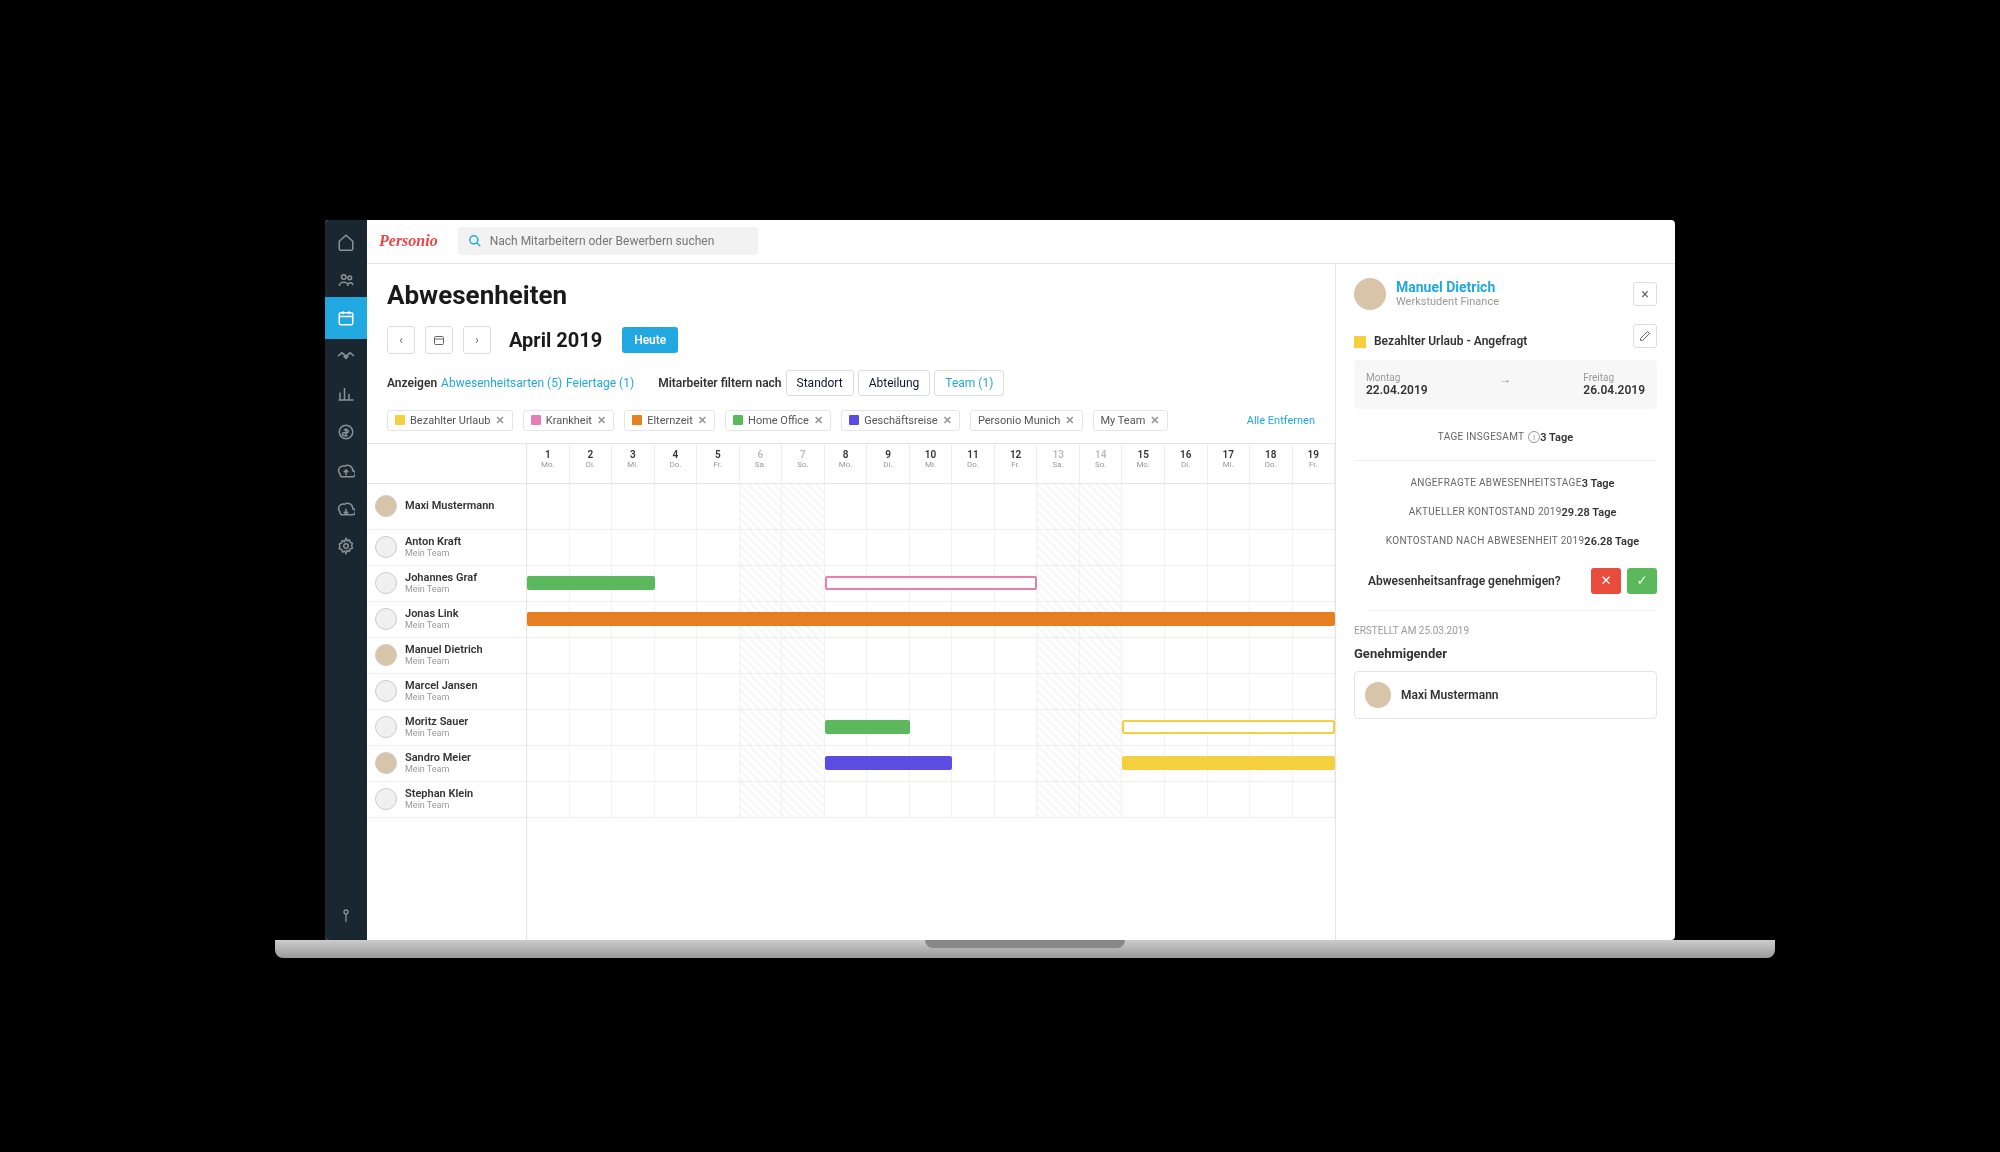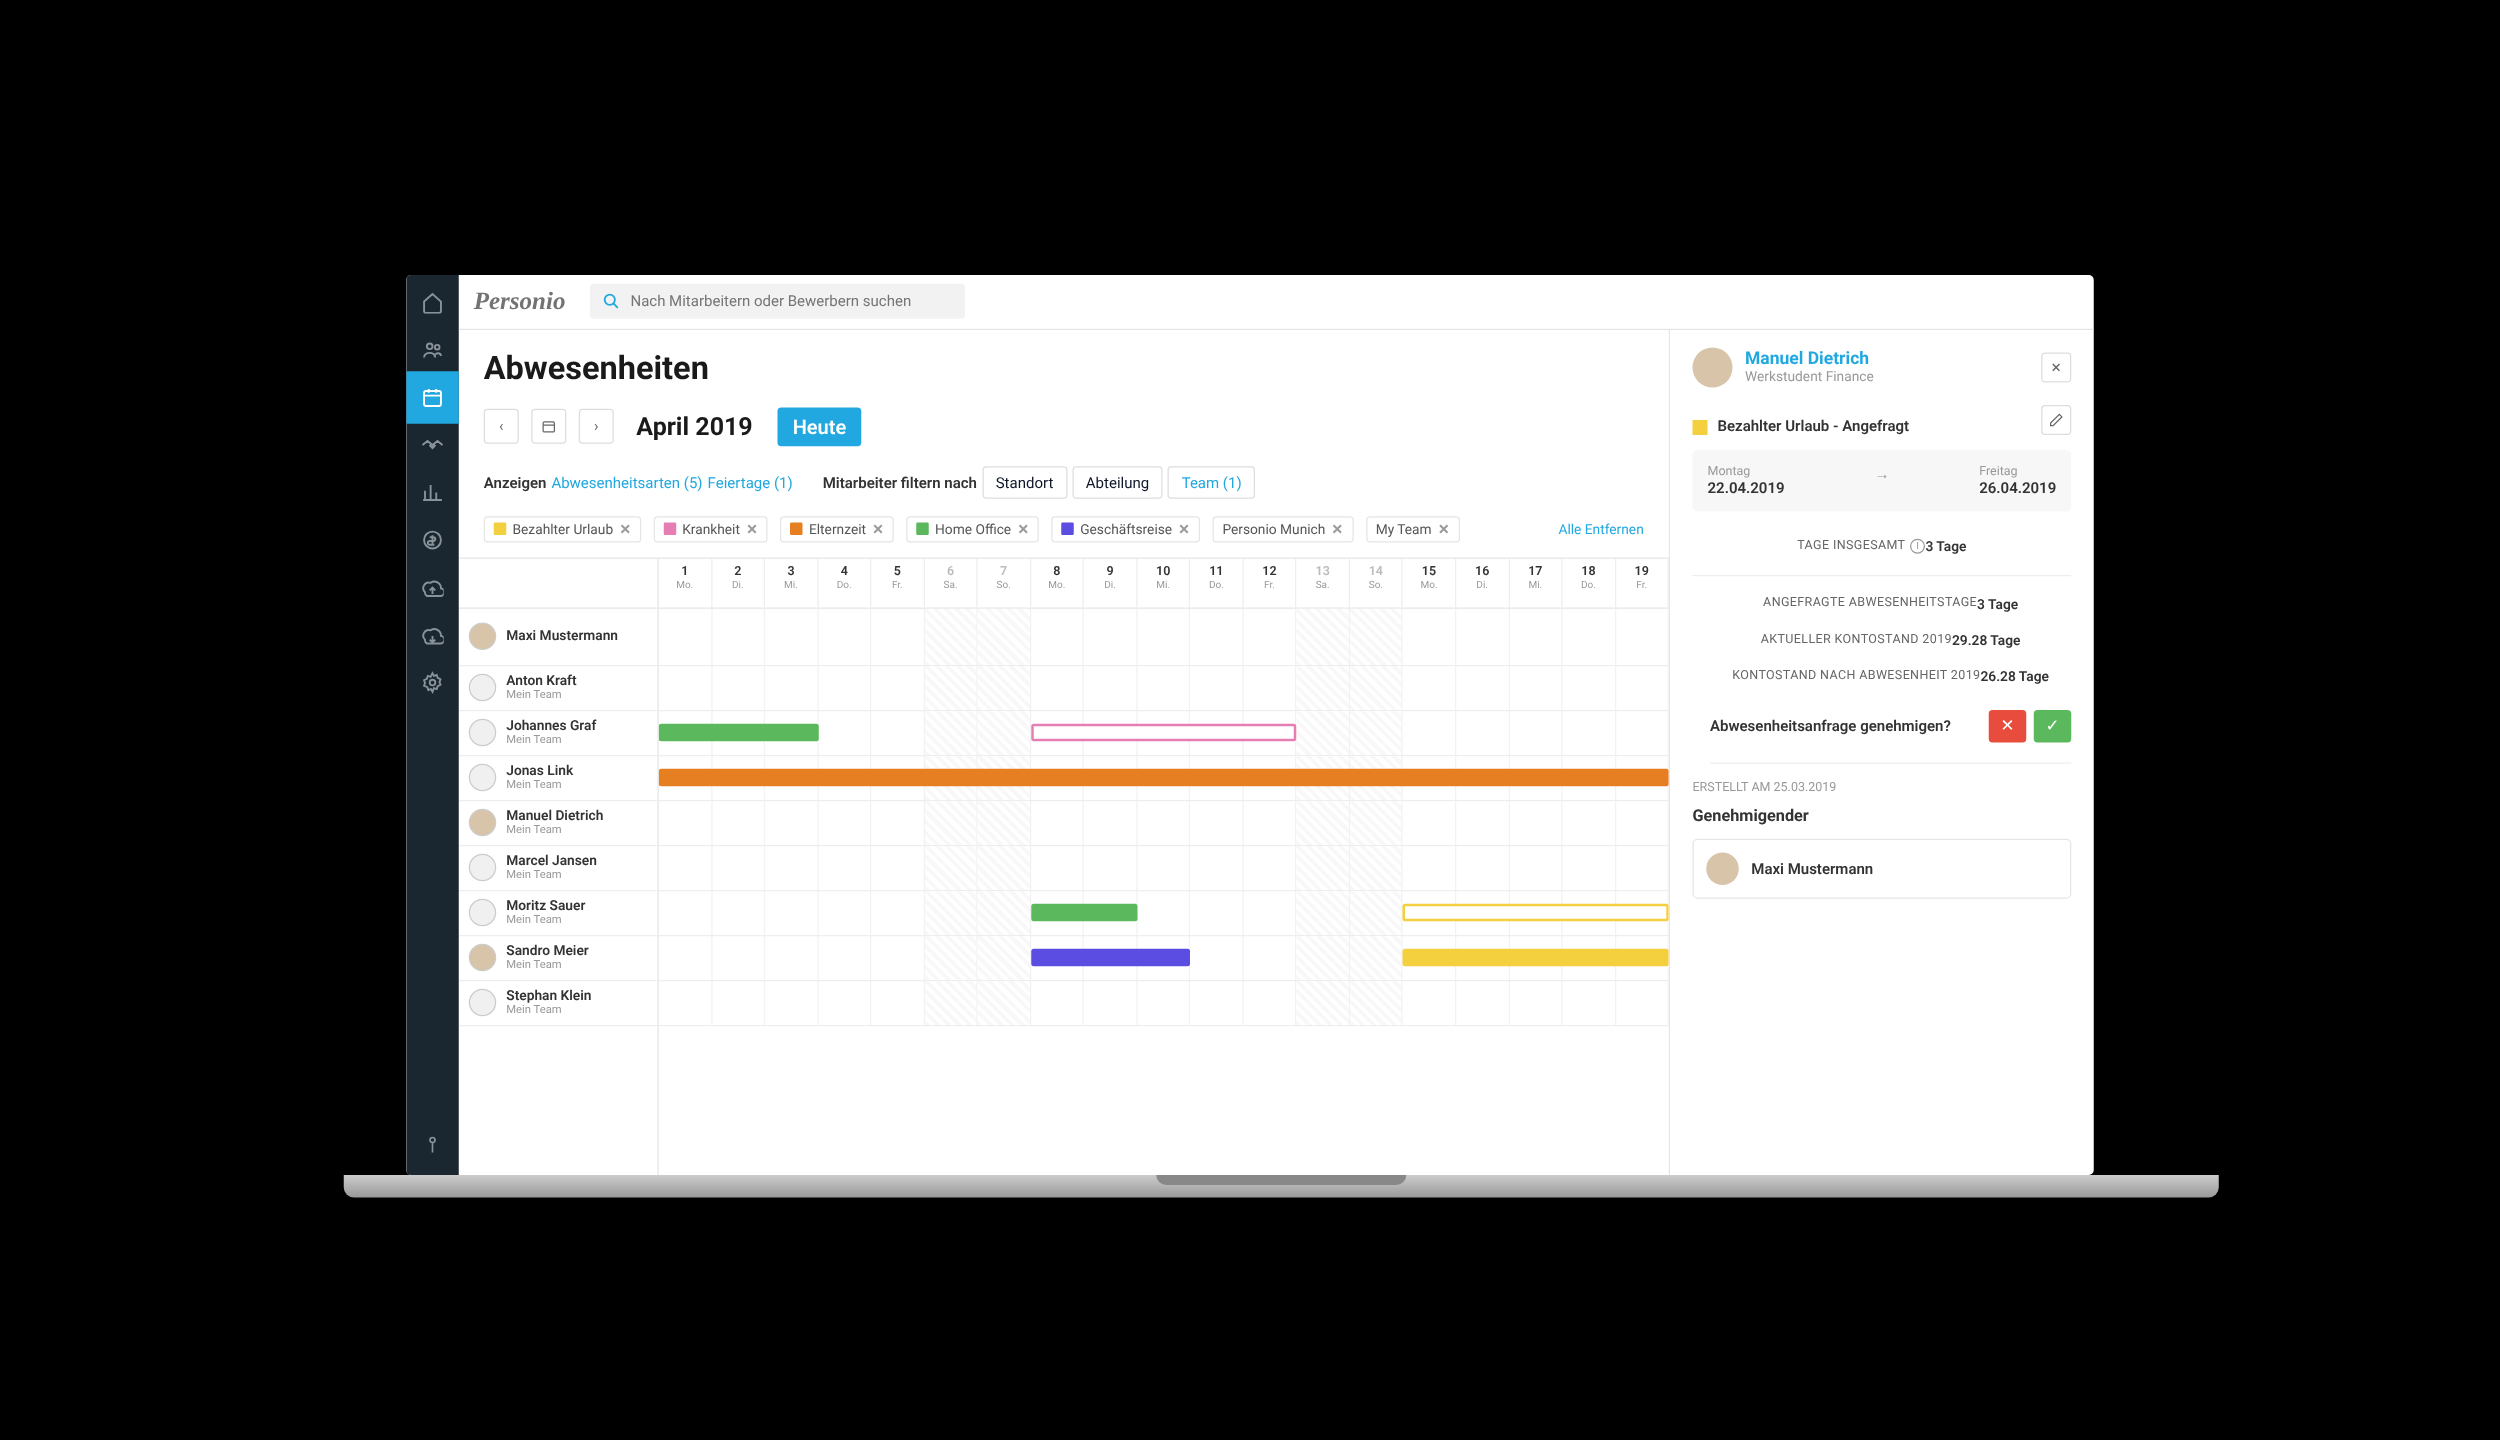--- a/index.html
+++ b/index.html
@@ -7,31 +7,31 @@
 .laptop{background:#000;border-radius:20px 20px 0 0;padding:25px 25px 0;width:1400px;position:relative}
 .laptop-base{background:linear-gradient(#ccc,#999);height:18px;width:1500px;margin:0 -50px;border-radius:0 0 8px 8px;position:relative}
 .laptop-base::before{content:"";position:absolute;left:50%;top:0;transform:translateX(-50%);width:200px;height:8px;background:#888;border-radius:0 0 10px 10px}
 .screen{background:#fff;border-radius:4px;overflow:hidden;display:flex;height:720px}
 .sidebar{width:42px;background:#1a2730;display:flex;flex-direction:column;align-items:center;padding-top:12px;gap:18px}
 .sidebar-icon{width:20px;height:20px;display:flex;align-items:center;justify-content:center;color:#8a9299;cursor:pointer}
 .sidebar-icon.active{background:#21a8e0;width:42px;height:42px;color:#fff;margin:-11px 0}
 .sidebar-spacer{flex:1}
 .main{flex:1;display:flex;flex-direction:column;overflow:hidden}
 .topbar{height:44px;border-bottom:1px solid #e5e5e5;display:flex;align-items:center;padding:0 12px;gap:20px}
-.logo{font-family:cursive;font-style:italic;font-weight:bold;font-size:20px;color:#737373}
+.logo{font-family:cursive;font-style:italic;font-weight:bold;font-size:16px;color:#ef4444}
 .search{display:flex;align-items:center;background:#f2f2f2;border-radius:3px;height:28px;padding:0 10px;width:300px;gap:8px}
 .search svg{color:#21a8e0}
 .search input{border:none;background:none;outline:none;font-size:12px;flex:1;color:#666}
 .content-row{flex:1;display:flex;overflow:hidden}
 .calendar-area{flex:1;display:flex;flex-direction:column;overflow:hidden}
 .page-title{font-size:26px;font-weight:700;color:#1a1a1a;padding:16px 20px 10px}
 .month-bar{display:flex;align-items:center;gap:10px;padding:6px 20px}
 .navbtn{width:28px;height:28px;border:1px solid #ddd;border-radius:3px;background:#fff;display:flex;align-items:center;justify-content:center;color:#666;cursor:pointer;font-size:12px}
 .month-label{font-size:20px;font-weight:700;color:#1a1a1a;margin-left:8px}
-.today-btn{background:#21a8e0;color:#fff;border:none;padding:6px 12px;border-radius:3px;font-size:16px;font-weight:600;cursor:pointer;margin-left:10px}
+.today-btn{background:#21a8e0;color:#fff;border:none;padding:6px 12px;border-radius:3px;font-size:12px;font-weight:600;cursor:pointer;margin-left:10px}
 .filter-bar{display:flex;align-items:center;gap:4px;padding:10px 20px;font-size:12px;flex-wrap:wrap}
 .filter-bar .lbl{font-weight:600;color:#333}
 .filter-link{color:#21a8e0;cursor:pointer}
 .filter-btn{border:1px solid #ddd;background:#fff;padding:5px 10px;border-radius:3px;color:#0f172a;cursor:pointer;font-size:12px}
 .filter-btn.active{color:#21a8e0}
 .chip-bar{display:flex;align-items:center;gap:10px;padding:4px 20px 12px;font-size:11px;flex-wrap:wrap;border-bottom:1px solid #e5e5e5}
 .chip{display:flex;align-items:center;gap:5px;border:1px solid #e5e5e5;padding:3px 7px;border-radius:3px;color:#555}
 .chip .sw{width:10px;height:10px;border-radius:1px}
 .chip .x{color:#999;cursor:pointer;font-weight:bold}
 .remove-all{color:#21a8e0;cursor:pointer;margin-left:auto;font-size:11px}

